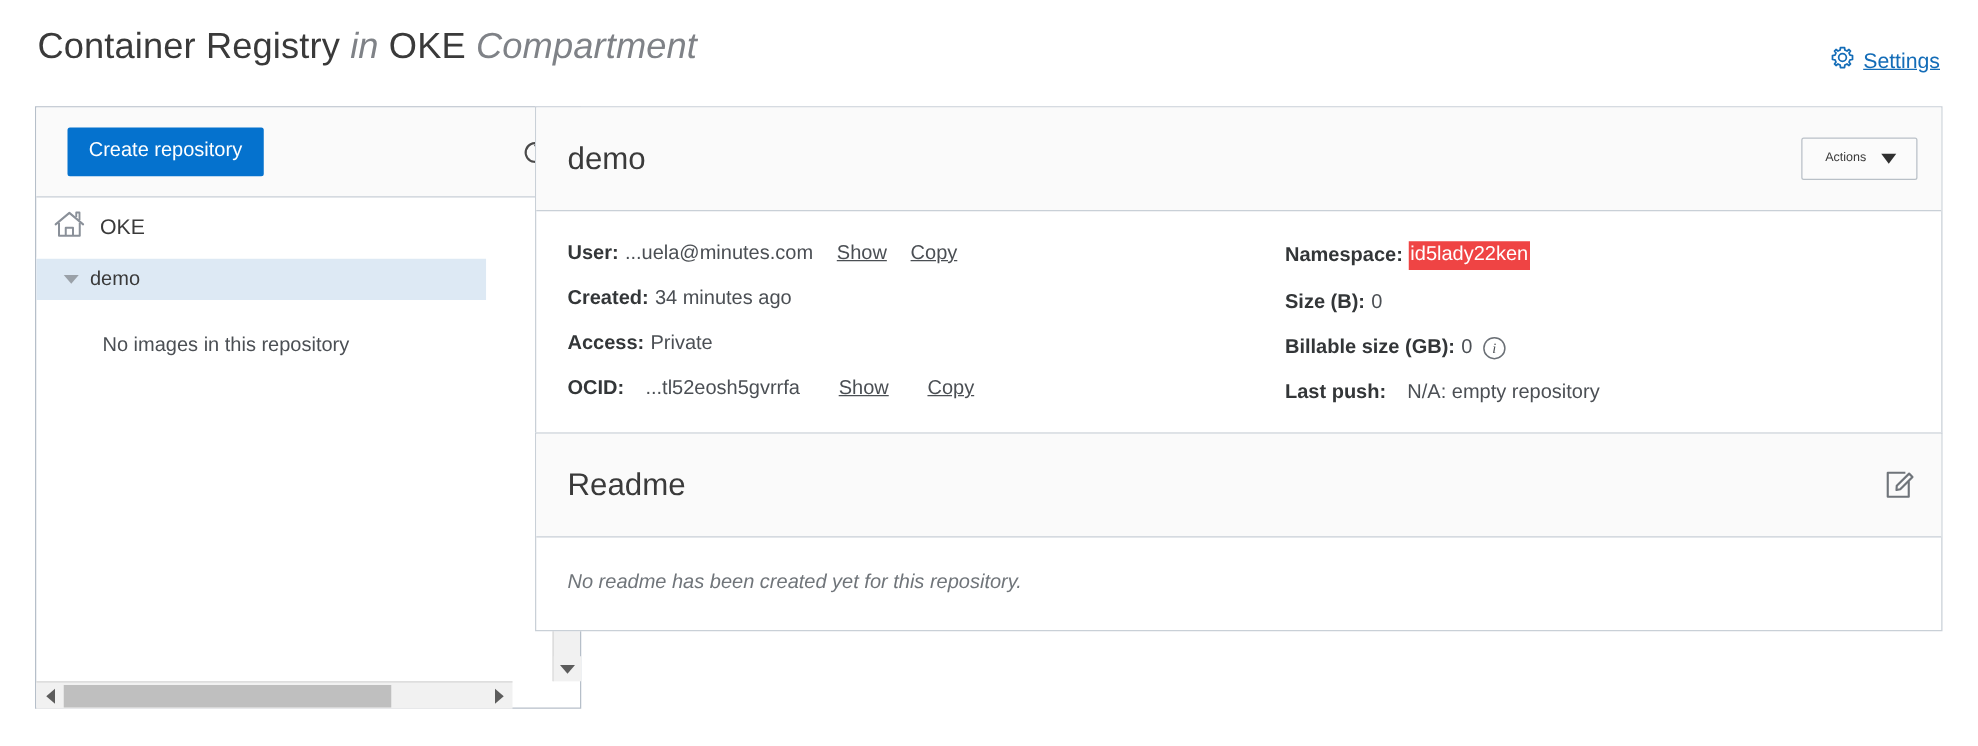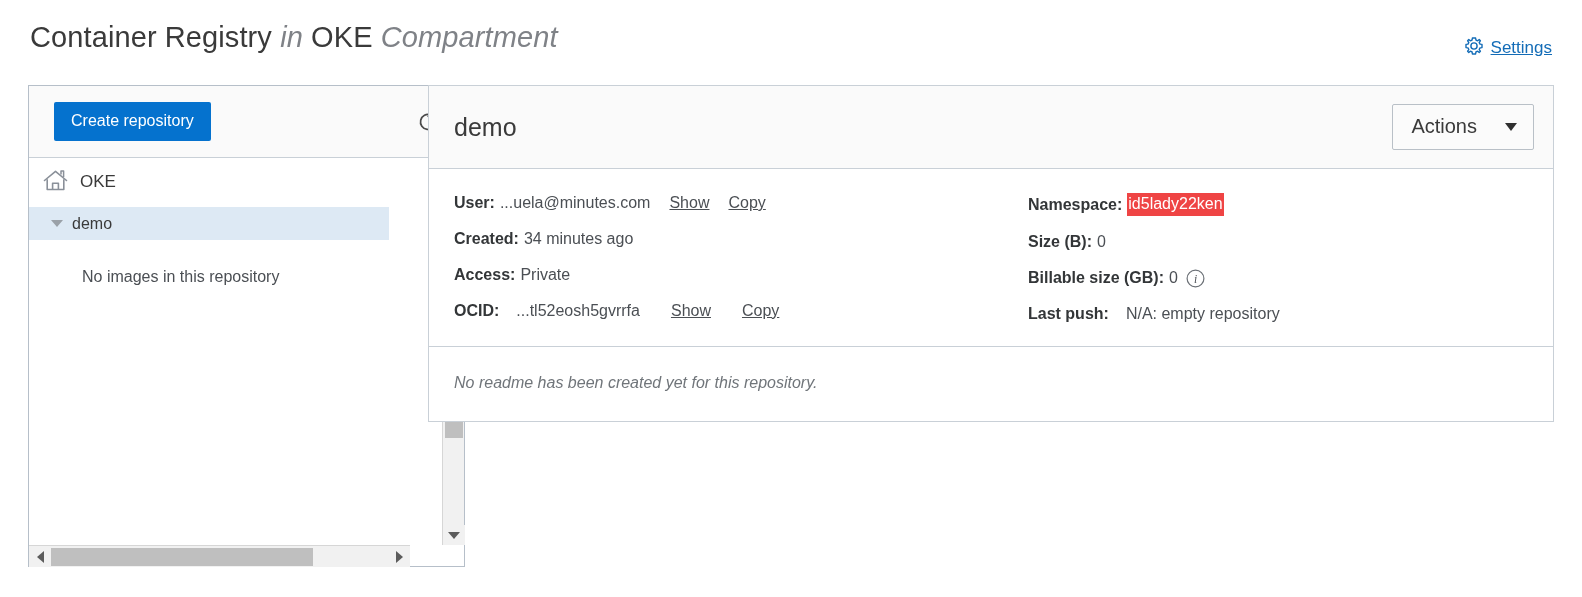--- a/index.html
+++ b/index.html
@@ -231,27 +231,27 @@
   .card-title {
     font-size: 25px;
     color: #3a3a3a;
     font-weight: 400;
   }
   .actions-btn {
     background: #fbfbfb;
     border: 1px solid #b9c0c7;
     border-radius: 2px;
     font-family: "Liberation Sans", sans-serif;
-    font-size: 20px;
+    font-size: 10px;
     color: #3a3a3a;
     padding: 10px 16px 11px 18px;
     cursor: pointer;
     display: flex;
     align-items: center;
-    gap: 28px;
+    gap: 12px;
     white-space: nowrap;
   }
   .caret-down {
     width: 0; height: 0;
     border-left: 6px solid transparent;
     border-right: 6px solid transparent;
     border-top: 8px solid #2f2f2f;
   }
 
   .details-body {
@@ -467,15 +467,26 @@
 
         <div class="detail-row">
           <span class="detail-label">Last push:</span>
           <span class="detail-value">N/A: empty repository</span>
         </div>
       </div>
     </div>
   </div>
 
   <div class="card readme-card">
+    <div class="readme-header">
+      <div class="readme-title">Readme</div>
+      <button class="edit-btn">
+        <span>
+          <svg width="26" height="26" viewBox="0 0 26 26">
+            <path d="M18.3 3.2 L4.2 3.2 L4.2 22.4 L21.0 22.4 L21.0 10.0" fill="none" stroke="#6f747a" stroke-width="1.7" stroke-linejoin="round"></path>
+            <path d="M11.2 17.0 L11.4 13.6 L21.3 3.9 L24.0 6.6 L14.2 16.4 Z" fill="none" stroke="#6f747a" stroke-width="1.7" stroke-linejoin="round"></path>
+          </svg>
+        </span>
+      </button>
+    </div>
     <div class="readme-body">No readme has been created yet for this repository.</div>
   </div>
 </div>
 
 </body></html>

